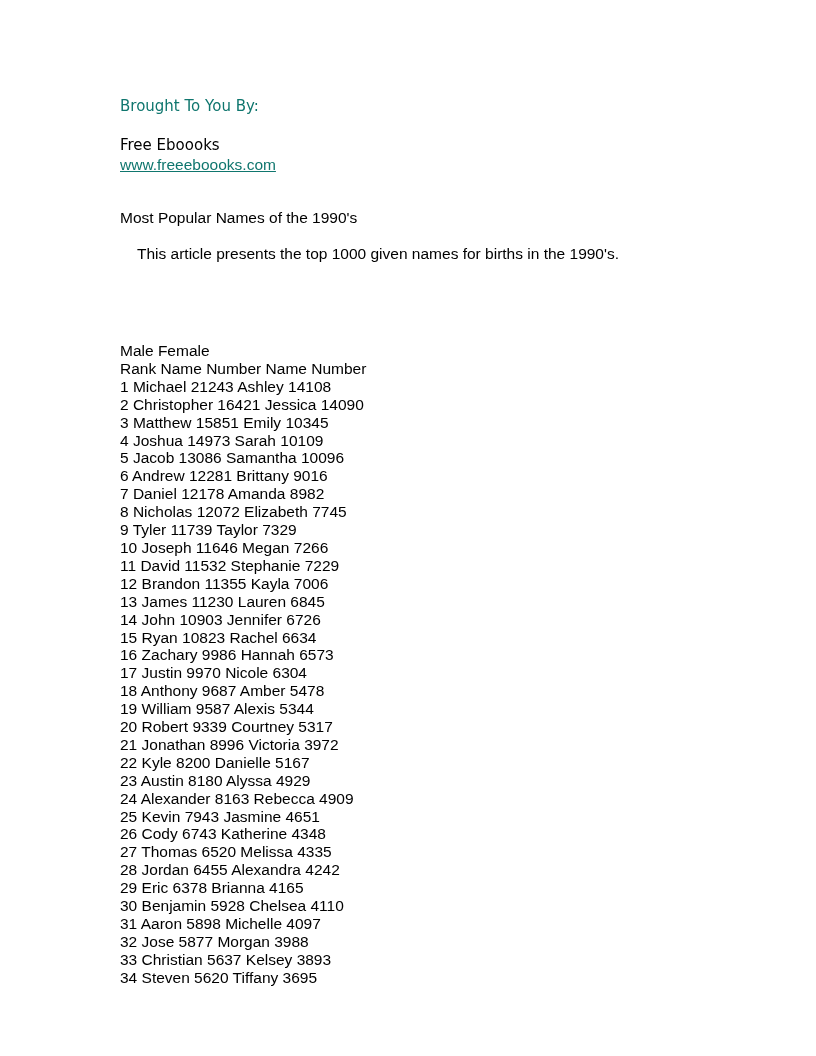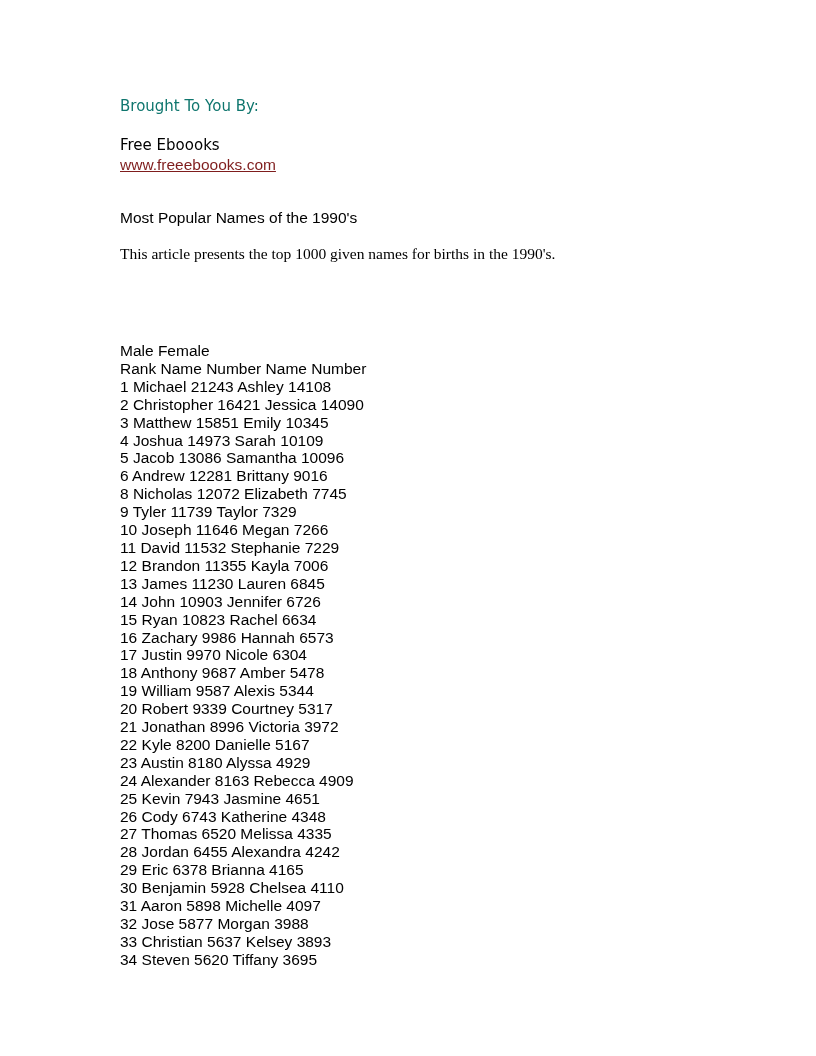--- a/index.html
+++ b/index.html
@@ -38,39 +38,38 @@
       font-size: 15px;
       color: #000000;
       white-space: nowrap;
       text-align: right;
     }
     .link {
       position: absolute;
       top: 156px;
       left: 0;
       font-size: 15.5px;
-      color: #7f1d1d;
+      color: #0f766e;
       text-decoration: underline;
       white-space: nowrap;
       cursor: pointer;
     }
     .title {
       position: absolute;
       top: 209px;
       left: 0;
       font-size: 15.5px;
       white-space: nowrap;
     }
     .intro {
       position: absolute;
       top: 245px;
-      left: 0;
+      left: 17px;
       font-size: 15.5px;
       white-space: nowrap;
-      font-family: Liberation Serif, serif;
     }
     .table-lines {
       position: absolute;
       top: 298px;
       left: 0;
       font-size: 15.5px;
       line-height: 17.9px;
       white-space: nowrap;
       margin-top: 44px;
     }
@@ -89,20 +88,21 @@
 
   <div class="table-lines">
     <span class="line">Male Female</span>
     <span class="line">Rank Name Number Name Number</span>
     <span class="line">1 Michael 21243 Ashley 14108</span>
     <span class="line">2 Christopher 16421 Jessica 14090</span>
     <span class="line">3 Matthew 15851 Emily 10345</span>
     <span class="line">4 Joshua 14973 Sarah 10109</span>
     <span class="line">5 Jacob 13086 Samantha 10096</span>
     <span class="line">6 Andrew 12281 Brittany 9016</span>
+    <span class="line">7 Daniel 12178 Amanda 8982</span>
     <span class="line">8 Nicholas 12072 Elizabeth 7745</span>
     <span class="line">9 Tyler 11739 Taylor 7329</span>
     <span class="line">10 Joseph 11646 Megan 7266</span>
     <span class="line">11 David 11532 Stephanie 7229</span>
     <span class="line">12 Brandon 11355 Kayla 7006</span>
     <span class="line">13 James 11230 Lauren 6845</span>
     <span class="line">14 John 10903 Jennifer 6726</span>
     <span class="line">15 Ryan 10823 Rachel 6634</span>
     <span class="line">16 Zachary 9986 Hannah 6573</span>
     <span class="line">17 Justin 9970 Nicole 6304</span>

